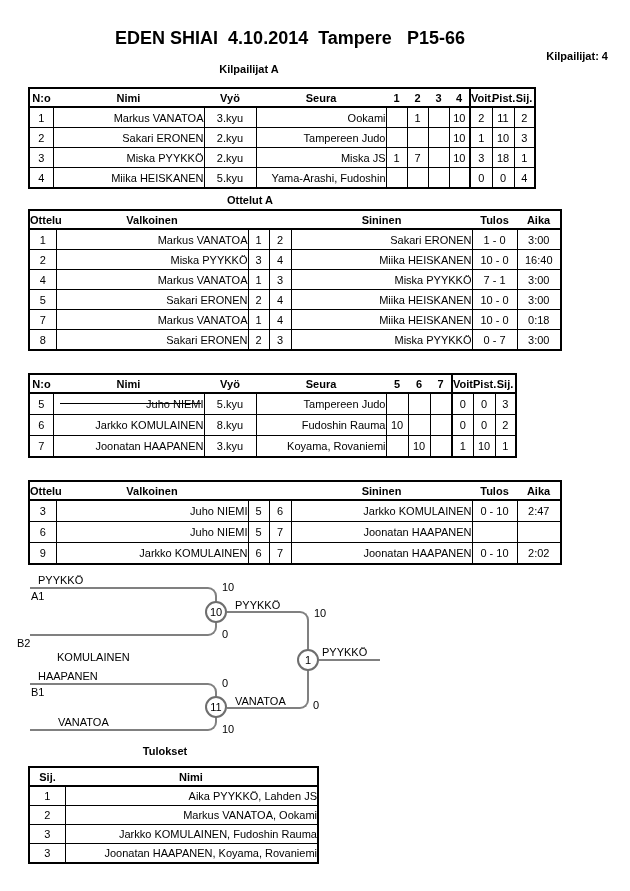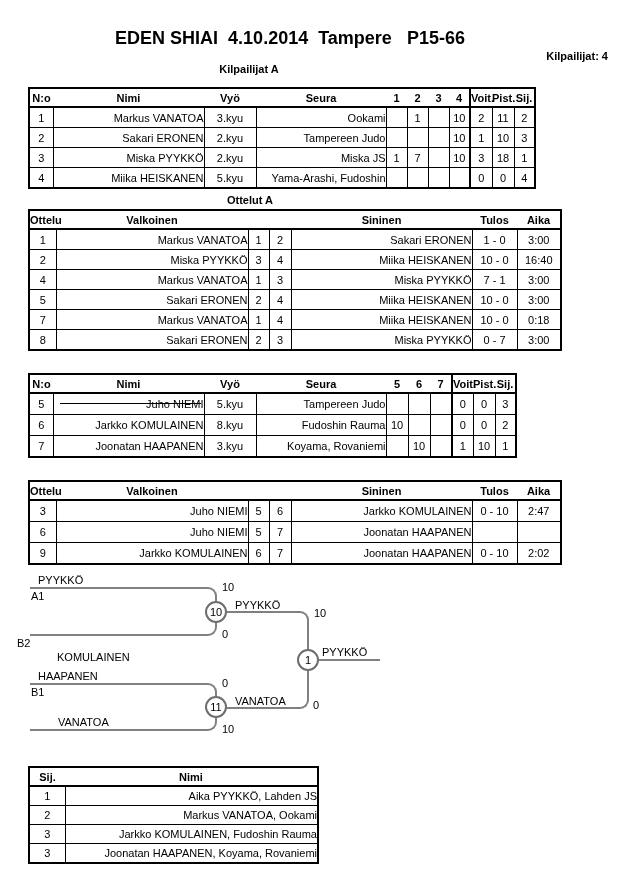--- a/index.html
+++ b/index.html
@@ -352,20 +352,21 @@
     <div class="bk-label" style="left:31px;top:764px;margin-left:40px;">A2</div>
     <div class="bk-label" style="left:222px;top:723px;">10</div>
 
     <div class="bk-label" style="left:235px;top:599px;">PYYKKÖ</div>
     <div class="bk-label" style="left:314px;top:607px;">10</div>
     <div class="bk-label" style="left:235px;top:695px;">VANATOA</div>
     <div class="bk-label" style="left:313px;top:699px;">0</div>
     <div class="bk-label" style="left:322px;top:646px;">PYYKKÖ</div>
   </div>
 
+  <div class="sec-head" style="left:5px;top:745px;width:320px;">Tulokset</div>
   <table class="tbl r18 res" style="left:28px;top:766px;width:289px;">
     <colgroup>
         <col style="width:36px">
         <col style="width:253px">
       </colgroup>
     <tbody>
         <tr class="hd res-hd">
       <th>Sij.</th>
       <th>Nimi</th>
     </tr>

